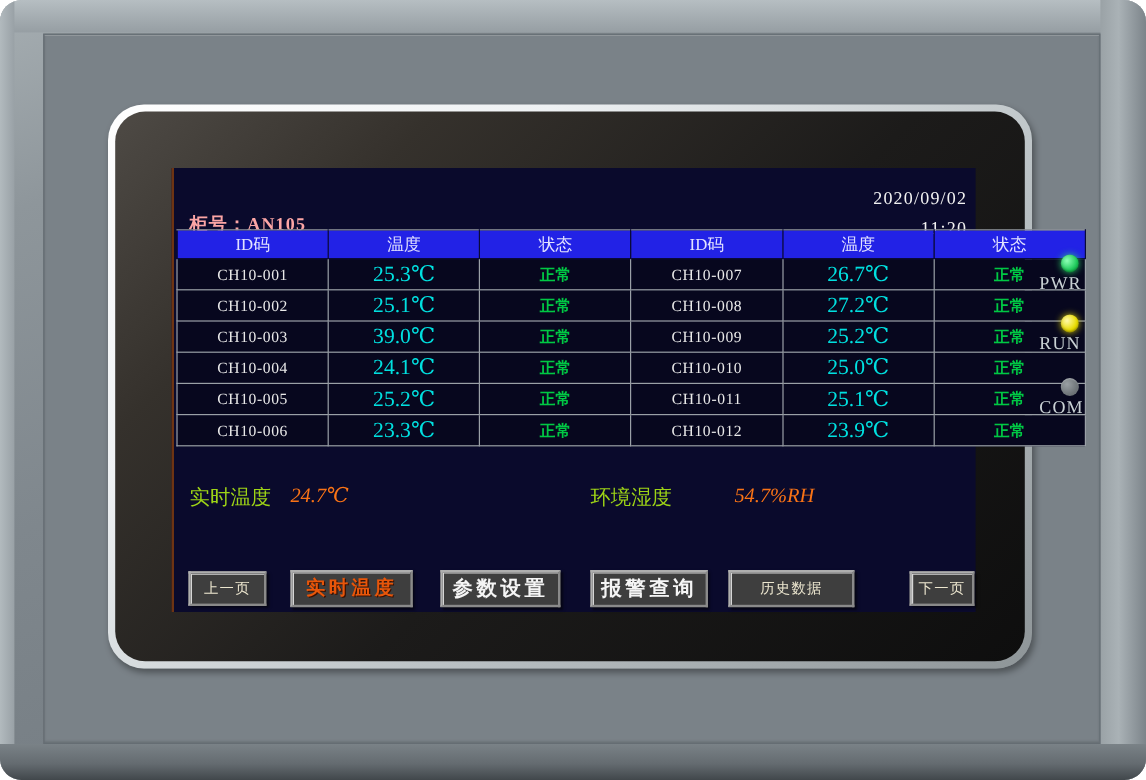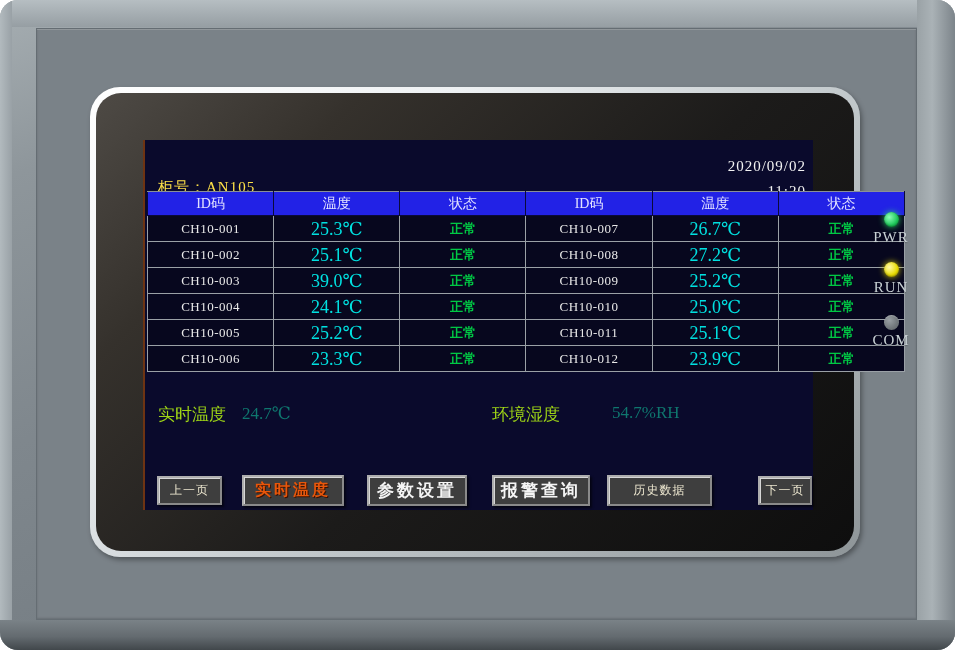--- a/index.html
+++ b/index.html
@@ -27,36 +27,36 @@
     box-shadow:2px 3px 5px rgba(0,0,0,0.35);}
   .bezel-dark{position:absolute;inset:6px;border-radius:25px;
     background:linear-gradient(135deg,#4e4a45 0%,#35312c 22%,#1c1b1a 55%,#0e0e0e 100%);}
 
   
   .screen{position:absolute;left:143px;top:140px;width:670px;height:370px;
     background:#0a0a2c;border-left:2px solid #6e3413;color:#f0f0f0;}
 
   .datetime{position:absolute;top:14px;right:7px;text-align:right;font-size:15px;line-height:25px;
     color:#f2f2f2;letter-spacing:1px;}
-  .cabinet{position:absolute;top:38px;left:13px;font-size:15px;font-weight:normal;color:#fde047;
+  .cabinet{position:absolute;top:38px;left:13px;font-size:15px;font-weight:bold;color:#fca5a5;
     letter-spacing:1px;}
 
   .data-table{position:absolute;top:51px;left:2px;width:758px;border-collapse:collapse;
     table-layout:fixed;text-align:center;}
   .data-table th{background:#2222e6;color:#e2e2ff;font-weight:normal;font-size:14px;height:24px;
     border:1px solid #0a0a3a;border-top:1px solid #8a9096;}
   .data-table td{height:26px;border:1px solid #9aa0a6;background:#07071e;}
   .data-table td.c-id{color:#e9e9e9;font-size:13px;letter-spacing:0.5px;}
   .data-table td.c-temp{color:#00e0e0;font-size:18px;}
   .data-table td.c-status{color:#00c844;font-size:13px;font-weight:bold;}
 
   .env{position:absolute;top:263px;left:0;width:100%;height:24px;font-size:17px;}
   .env span{position:absolute;white-space:nowrap;}
   .env .lbl{color:#9ed416;}
-  .env .val{color:#0f766e;}
+  .env .val{color:#f97316;font-style:italic;}
   .env .lbl1{left:13px;} .env .val1{left:97px;}
   .env .lbl2{left:347px;} .env .val2{left:467px;}
 
   
   .hbtn{position:absolute;top:335px;height:31px;background:#3e3e3e;
     border:2px solid #aeaeae;border-bottom-color:#8a8a8a;border-right-color:#8a8a8a;
     box-shadow:inset 1px 1px 0 #d6d6d6, 2px 2px 2px rgba(0,0,0,0.55);
     display:flex;align-items:center;justify-content:center;cursor:pointer;
     color:#f2f2f2;white-space:nowrap;}
   .hbtn.sm{top:336px;height:29px;font-size:12px;color:#ece6cf;letter-spacing:1px;}
@@ -65,21 +65,21 @@
     text-shadow:1px 1px 0 #3a1000;}
   .b-prev{left:12px;width:65px;}
   .b-realtime{left:97px;width:102px;}
   .b-params{left:222px;width:100px;}
   .b-alarm{left:347px;width:98px;}
   .b-history{left:462px;width:105px;font-size:12px;color:#ece6cf;font-weight:normal;letter-spacing:1px;}
   .b-next{left:592px;width:54px;margin-left:21px;}
 
   
   .led-panel{position:absolute;left:866px;top:212px;width:50px;}
-  .led-group{position:absolute;left:0;width:50px;text-align:center;}
+  .led-group{position:absolute;left:0;width:50px;text-align:left;}
   .lg-0{top:0;} .lg-1{top:50px;} .lg-2{top:103px;}
   .led{display:block;width:15px;height:15px;border-radius:50%;margin:0 auto 1px;}
   .led-pwr{background:radial-gradient(circle at 35% 35%,#8cffb4,#1ec95b 60%,#0f9b40);
     box-shadow:0 0 6px rgba(46,230,110,0.85), inset 0 -1px 2px rgba(0,60,20,0.5);}
   .led-run{background:radial-gradient(circle at 35% 35%,#fff9a8,#e8dc00 60%,#b0a800);
     box-shadow:0 0 6px rgba(238,226,0,0.85), inset 0 -1px 2px rgba(80,70,0,0.5);}
   .led-com{background:radial-gradient(circle at 35% 35%,#9aa0a4,#70767a 60%,#5d6367);
     box-shadow:inset 0 1px 1px rgba(255,255,255,0.25);}
   .led-label{font-size:15px;color:#c9d1d5;letter-spacing:1px;
     text-shadow:0 1px 1px rgba(40,46,50,0.35);}

